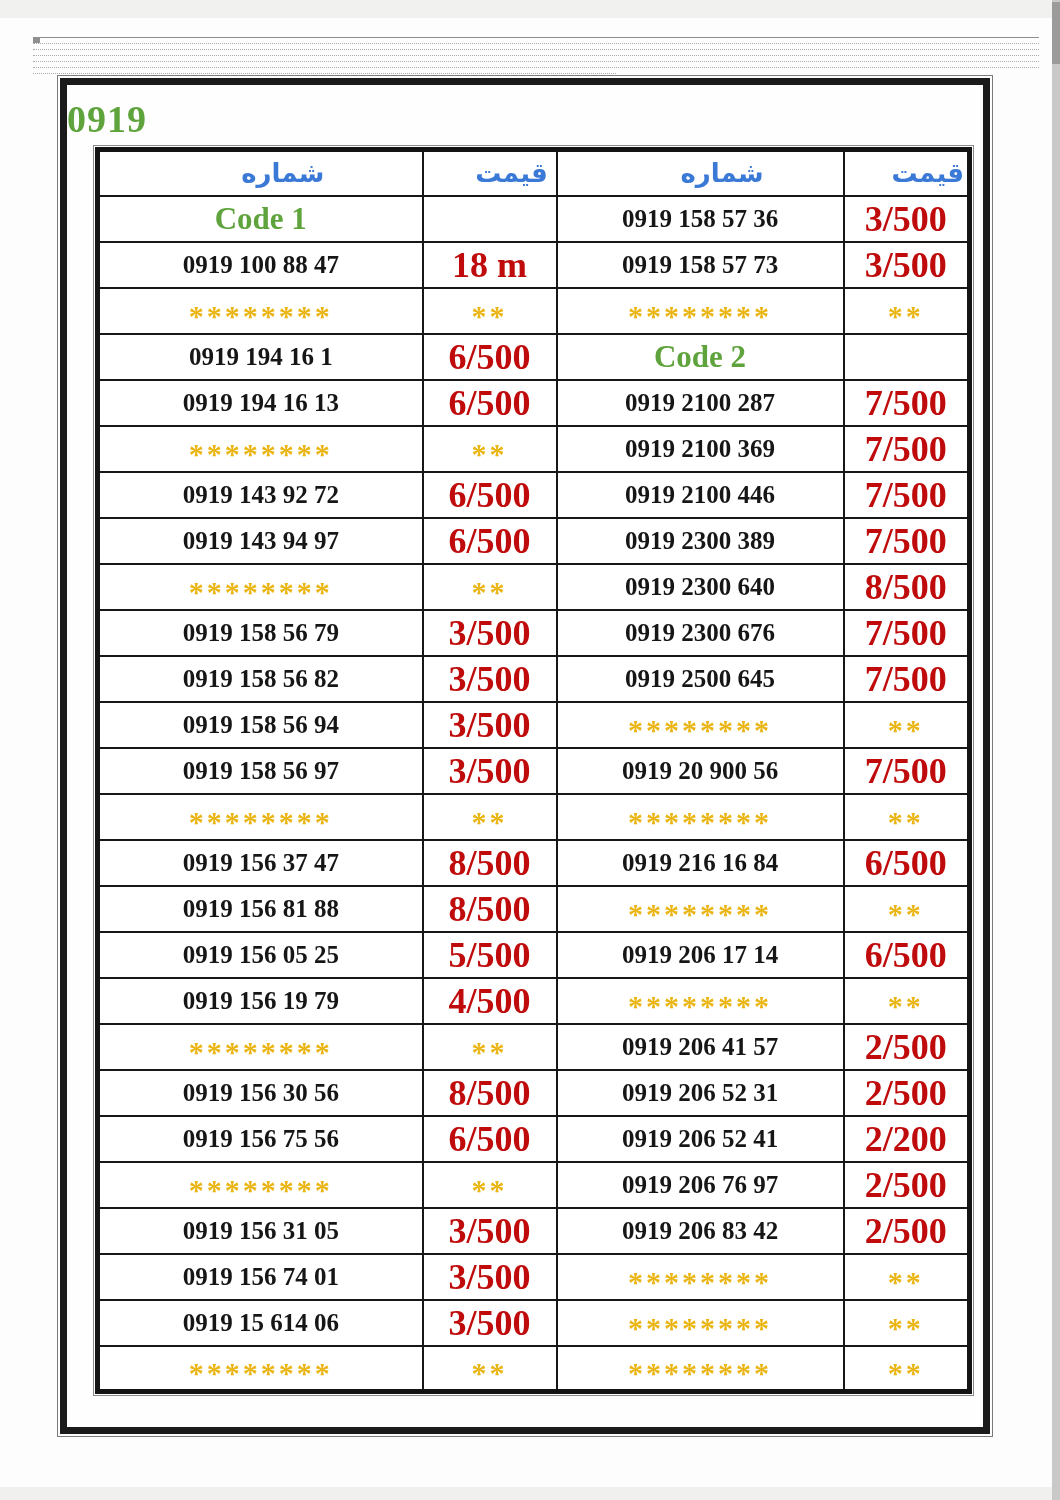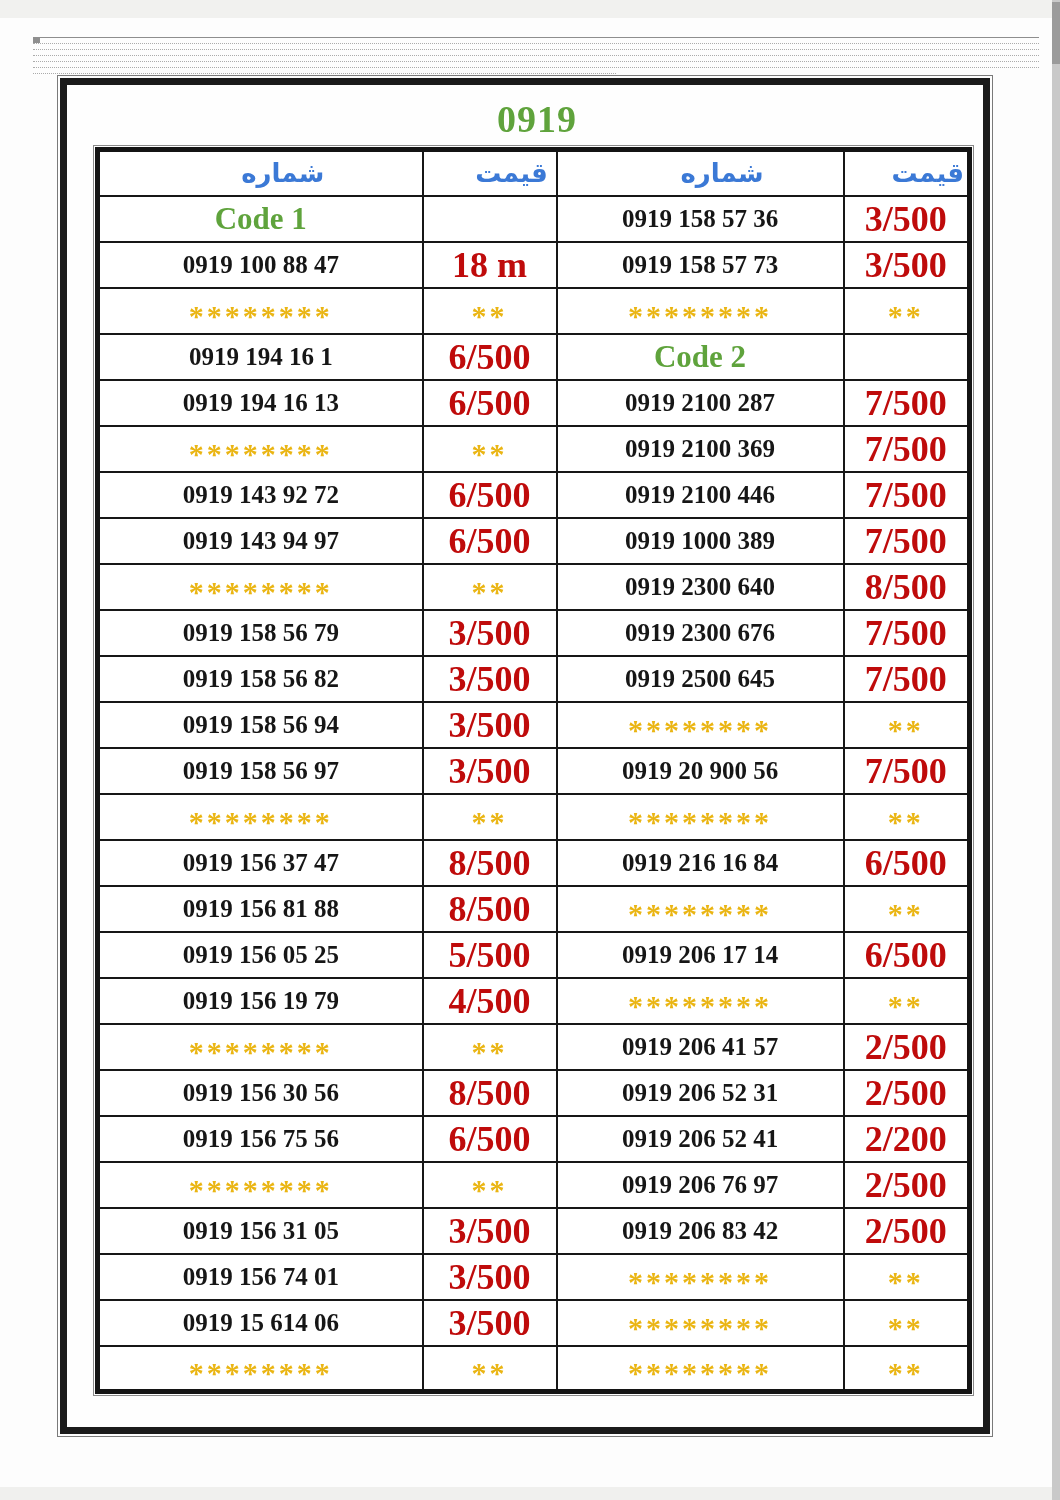--- a/index.html
+++ b/index.html
@@ -33,25 +33,24 @@
   .speck.b { left:666px; top:102px; width:5px; height:5px; }
 
   
   .outer-box {
     position:absolute; left:60px; top:78px; width:916px; height:1342px;
     background:#fefefe;
     border:7px solid #1b1b1b;
     outline:1px solid #7a7a7a; outline-offset:2px;
   }
   .doc-title {
-    margin-top:12px; text-align:center;
+    margin-top:12px; 
     font-size:38px; font-weight:bold;
     color:var(--green,#5fa33c);
     letter-spacing:1px;
-    padding-left:24px;
   }
 
   
   table.price-table {
     position:absolute; left:28px; top:62px;
     width:872px; table-layout:fixed;
     border-collapse:collapse;
     border:5px solid #141414;
     outline:1px solid #8a8a8a; outline-offset:1px;
     background:#fff;
@@ -153,21 +152,21 @@
         </tr>
         <tr>
           <td><span class="cell-text num">0919 143 92 72</span></td>
           <td><span class="cell-text price">6/500</span></td>
           <td><span class="cell-text num">0919 2100 446</span></td>
           <td><span class="cell-text price">7/500</span></td>
         </tr>
         <tr>
           <td><span class="cell-text num">0919 143 94 97</span></td>
           <td><span class="cell-text price">6/500</span></td>
-          <td><span class="cell-text num">0919 1000 389</span></td>
+          <td><span class="cell-text num">0919 2300 389</span></td>
           <td><span class="cell-text price">7/500</span></td>
         </tr>
         <tr>
           <td><span class="cell-text stars">********</span></td>
           <td><span class="cell-text stars">**</span></td>
           <td><span class="cell-text num">0919 2300 640</span></td>
           <td><span class="cell-text price">8/500</span></td>
         </tr>
         <tr>
           <td><span class="cell-text num">0919 158 56 79</span></td>

